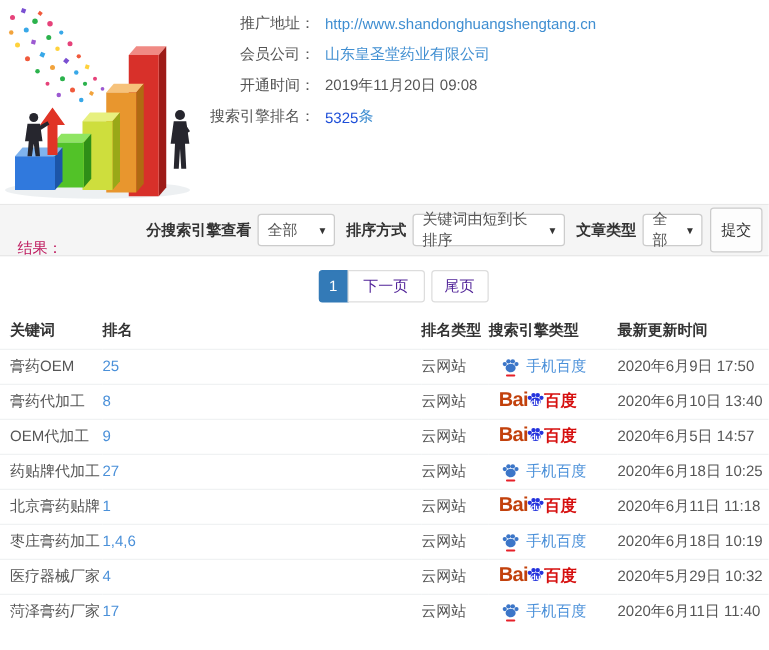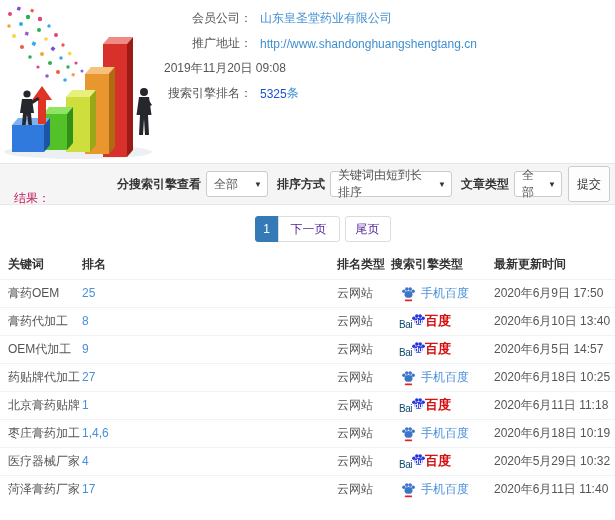--- a/index.html
+++ b/index.html
@@ -42,21 +42,21 @@
 
   table { width:100%; border-collapse:collapse; margin-top:9px; table-layout:fixed; }
   th { height:28px; text-align:left; font-weight:bold; color:#333; font-size:12px; }
   td { height:27px; border-top:1px solid #f0f2f3; color:#555; }
   th:first-child, td:first-child { padding-left:8px; }
   .rank-link { color:#4a90d9; text-decoration:none; cursor:pointer; }
   .engine-cell { display:flex; align-items:center; height:27px; }
   .mobile-baidu { display:inline-flex; align-items:center; margin-left:10px; }
   .mb-label { color:#4a90d9; margin-left:5px; }
   .baidu-logo { display:inline-flex; align-items:flex-end; margin-left:8px; }
-  .bd-bai { color:#0c4a6e; font-size:10px; font-weight:normal; letter-spacing:-0.5px; }
+  .bd-bai { color:#c2410c; font-size:16px; font-weight:bold; letter-spacing:-0.5px; }
   .bd-cn { color:#d6100f; font-size:13px; font-weight:bold; }
   .baidu-logo svg { margin:0 -1px 1px -1px; }
 </style>
 </head>
 <body>
 
 <div class="app">
 
 
   <div class="info-section">
@@ -129,28 +129,29 @@
             <circle cx="68" cy="65" r="1.7" fill="#2bb24c"></circle>
           <circle cx="76" cy="61" r="1.6" fill="#e6427a"></circle>
             <circle cx="65" cy="78" r="1.8" fill="#38a8e8"></circle>
           <rect x="72" y="71" width="3" height="3" fill="#f2a33c" transform="rotate(30 73 72)"></rect>
             <circle cx="82" cy="69" r="1.5" fill="#9c59d1"></circle>
         </g>
       </svg>
     </div>
     <div class="info-rows">
       <div class="info-row">
+        <span class="info-label">推广地址：</span>
+        <a class="info-value">http://www.shandonghuangshengtang.cn</a>
+      </div>
+      <div class="info-row">
         <span class="info-label">会员公司：</span>
         <a class="info-value">山东皇圣堂药业有限公司</a>
       </div>
       <div class="info-row">
-        <span class="info-label">推广地址：</span>
-        <a class="info-value">http://www.shandonghuangshengtang.cn</a>
-      </div>
-      <div class="info-row">
+        <span class="info-label">开通时间：</span>
         <span class="info-plain">2019年11月20日 09:08</span>
       </div>
       <div class="info-row">
         <span class="info-label">搜索引擎排名：</span>
         <span class="rank-num">5325</span>
         <span class="rank-unit">条</span>
       </div>
     </div>
   </div>
 

